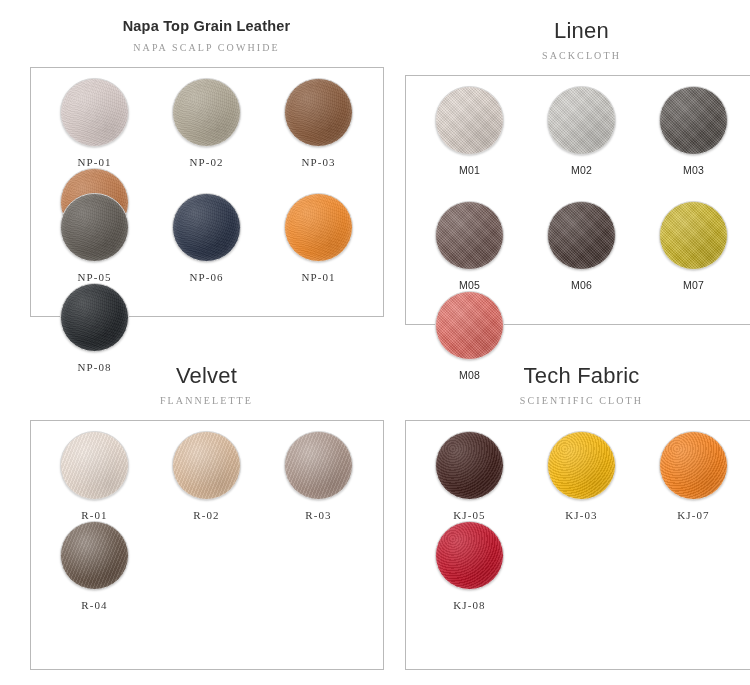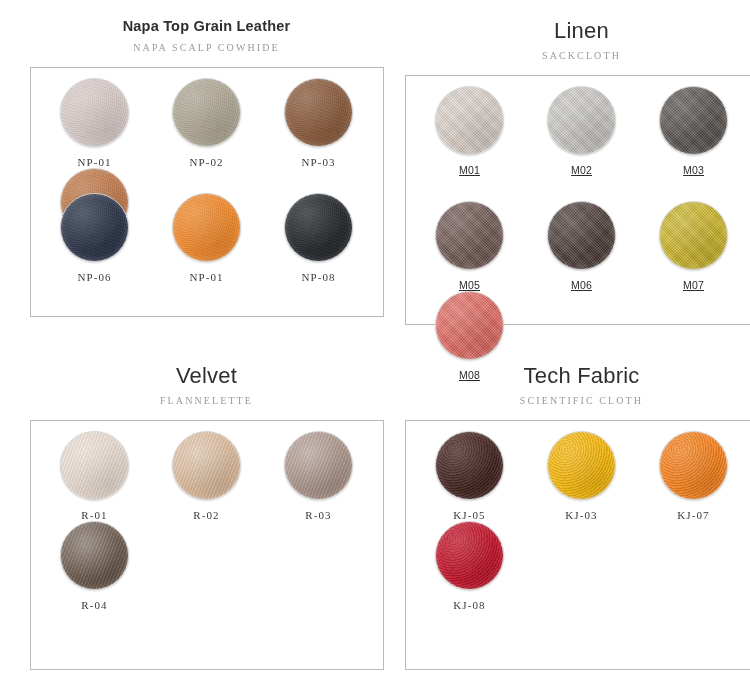--- a/index.html
+++ b/index.html
@@ -149,21 +149,20 @@
     letter-spacing: 1.1px;
     font-family: "Liberation Serif", serif;
     white-space: nowrap;
   }
 
   .swatch-label.compact {
     letter-spacing: 0.2px;
     font-family: "Liberation Sans", sans-serif;
     font-size: 10.5px;
     color: #2b2b2b;
-    text-decoration: underline;
   }
 </style>
 </head>
 <body>
 
 <div class="board">
 
   <section class="panel">
     <div class="panel-title">Napa Top Grain Leather</div>
     <div class="panel-subtitle">NAPA SCALP COWHIDE</div>
@@ -181,20 +180,24 @@
           <div class="swatch-disc grain" style="background-color: rgb(138, 92, 61);"></div>
           <div class="swatch-label">NP-03</div>
         </div>
         <div class="swatch-cell">
           <div class="swatch-disc grain" style="background-color: rgb(192, 122, 75);"></div>
           <div class="swatch-label">NP-09</div>
         </div>
       </div>
       <div class="swatch-row">
         <div class="swatch-cell">
+          <div class="swatch-disc grain" style="background-color: rgb(96, 91, 84);"></div>
+          <div class="swatch-label">NP-05</div>
+        </div>
+        <div class="swatch-cell">
           <div class="swatch-disc grain" style="background-color: rgb(43, 52, 72);"></div>
           <div class="swatch-label">NP-06</div>
         </div>
         <div class="swatch-cell">
           <div class="swatch-disc grain" style="background-color: rgb(240, 137, 43);"></div>
           <div class="swatch-label">NP-01</div>
         </div>
         <div class="swatch-cell">
           <div class="swatch-disc grain" style="background-color: rgb(36, 40, 44);"></div>
           <div class="swatch-label">NP-08</div>

